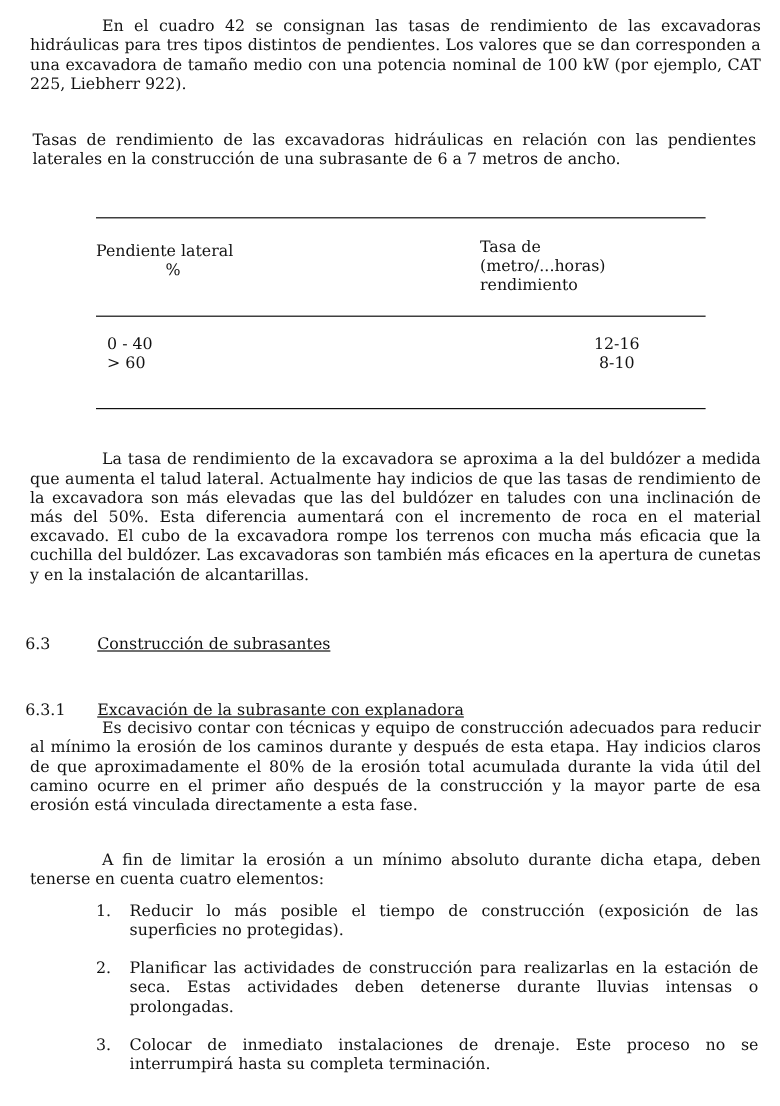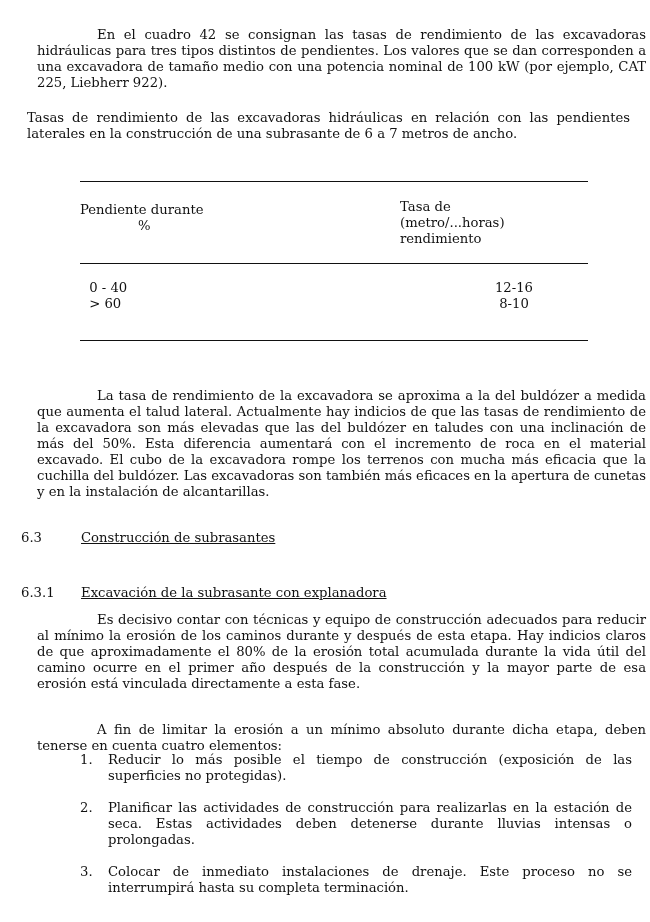--- a/index.html
+++ b/index.html
@@ -1,21 +1,21 @@
 <!DOCTYPE html>
 <html><head>
   <meta charset="utf-8">
   <style>
     html, body { margin: 0; padding: 0; background: #ffffff; }
     body {
       width: 650px; height: 922px; overflow: hidden; position: relative;
       font-family: "DejaVu Serif", serif; color: #111;
       font-size: 13.2px; line-height: 16px;
     }
-    .para { position: absolute; left: 21px; width: 609px; text-align: justify; margin: 16px; }
+    .para { position: absolute; left: 21px; width: 609px; text-align: justify; margin: 4px; }
     .para .indent { display: inline-block; width: 60px; }
     #p1 { top: 11px; }
     .caption { position: absolute; left: 21px; top: 110px; width: 609px; display: flex; }
     .caption .lbl { text-decoration: underline; white-space: nowrap; }
     .caption .txt { margin-left: 6px; text-align: justify; flex: 1; }
     .rule { position: absolute; left: 80px; width: 508px; height: 0; border-top: 1.6px solid #111; }
     #r1 { top: 181px; } #r2 { top: 263px; } #r3 { top: 340px; }
     .th-left { position: absolute; left: 80px; top: 202px; }
     .th-left .pct { display: block; padding-left: 58px; }
     .th-right { position: absolute; left: 400px; top: 199px; width: 170px; }
@@ -39,21 +39,21 @@
 <body>
 
 <p class="para" id="p1"><span class="indent"></span><span>En el cuadro 42 se consignan las tasas de rendimiento de las excavadoras hidráulicas para tres tipos distintos de pendientes. Los valores que se dan corresponden a una excavadora de tamaño medio con una potencia nominal de 100 kW (por ejemplo, CAT 225, Liebherr 922).</span></p>
 
 <div class="caption">
   <span class="txt">Tasas de rendimiento de las excavadoras hidráulicas en relación con las pendientes laterales en la construcción de una subrasante de 6 a 7 metros de ancho.</span>
 </div>
 
 <div class="rule" id="r1"></div>
 <div class="th-left">
-  <span>Pendiente durante</span>
+  <span>Pendiente lateral</span>
   <span class="pct">%</span>
 </div>
 <div class="th-right">
   <div>Tasa de</div>
   <div>(metro/...horas)</div>
   <div>rendimiento</div>
 </div>
 <div class="rule" id="r2"></div>
 
 <div class="rows">

